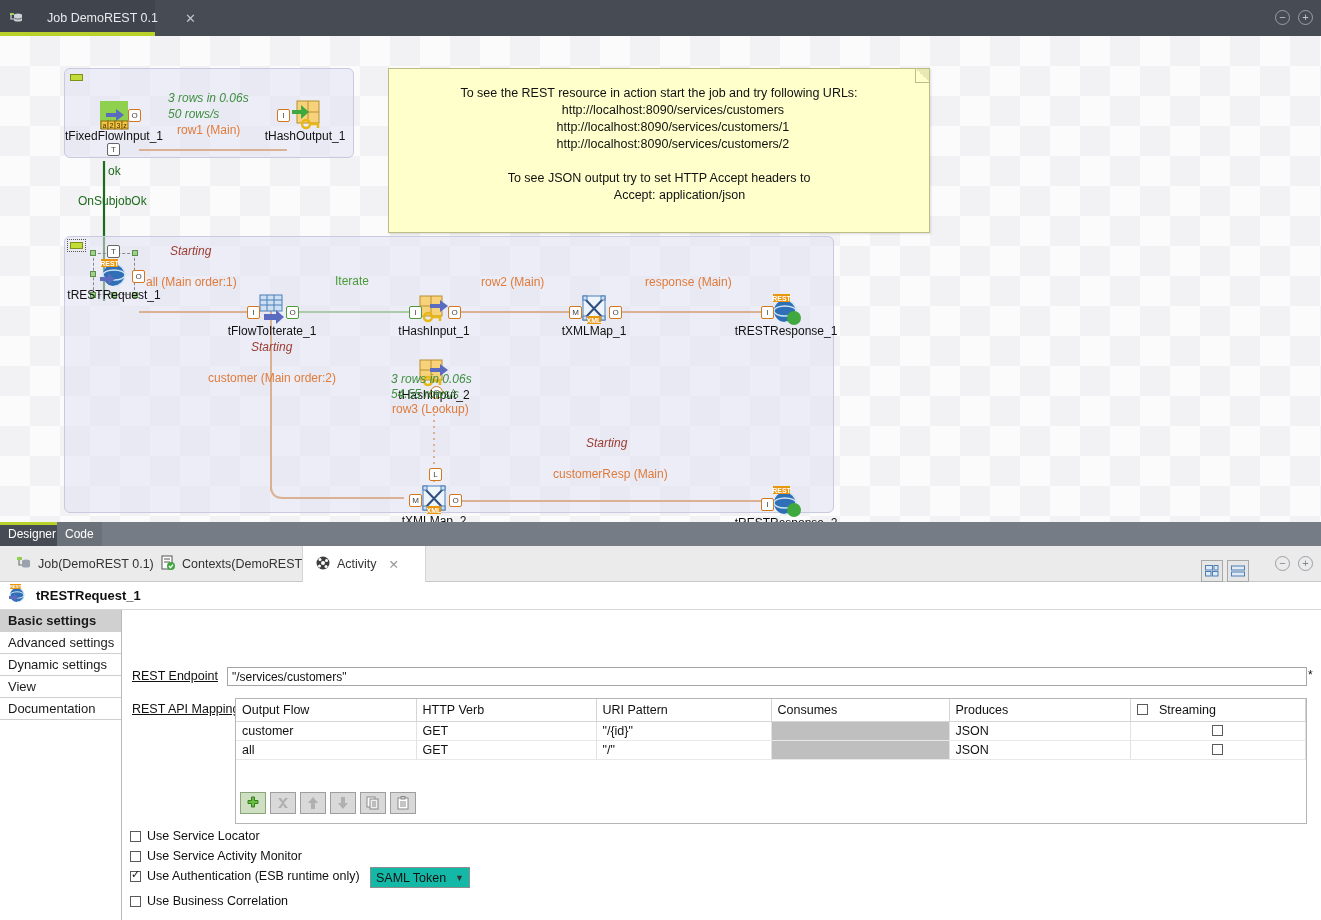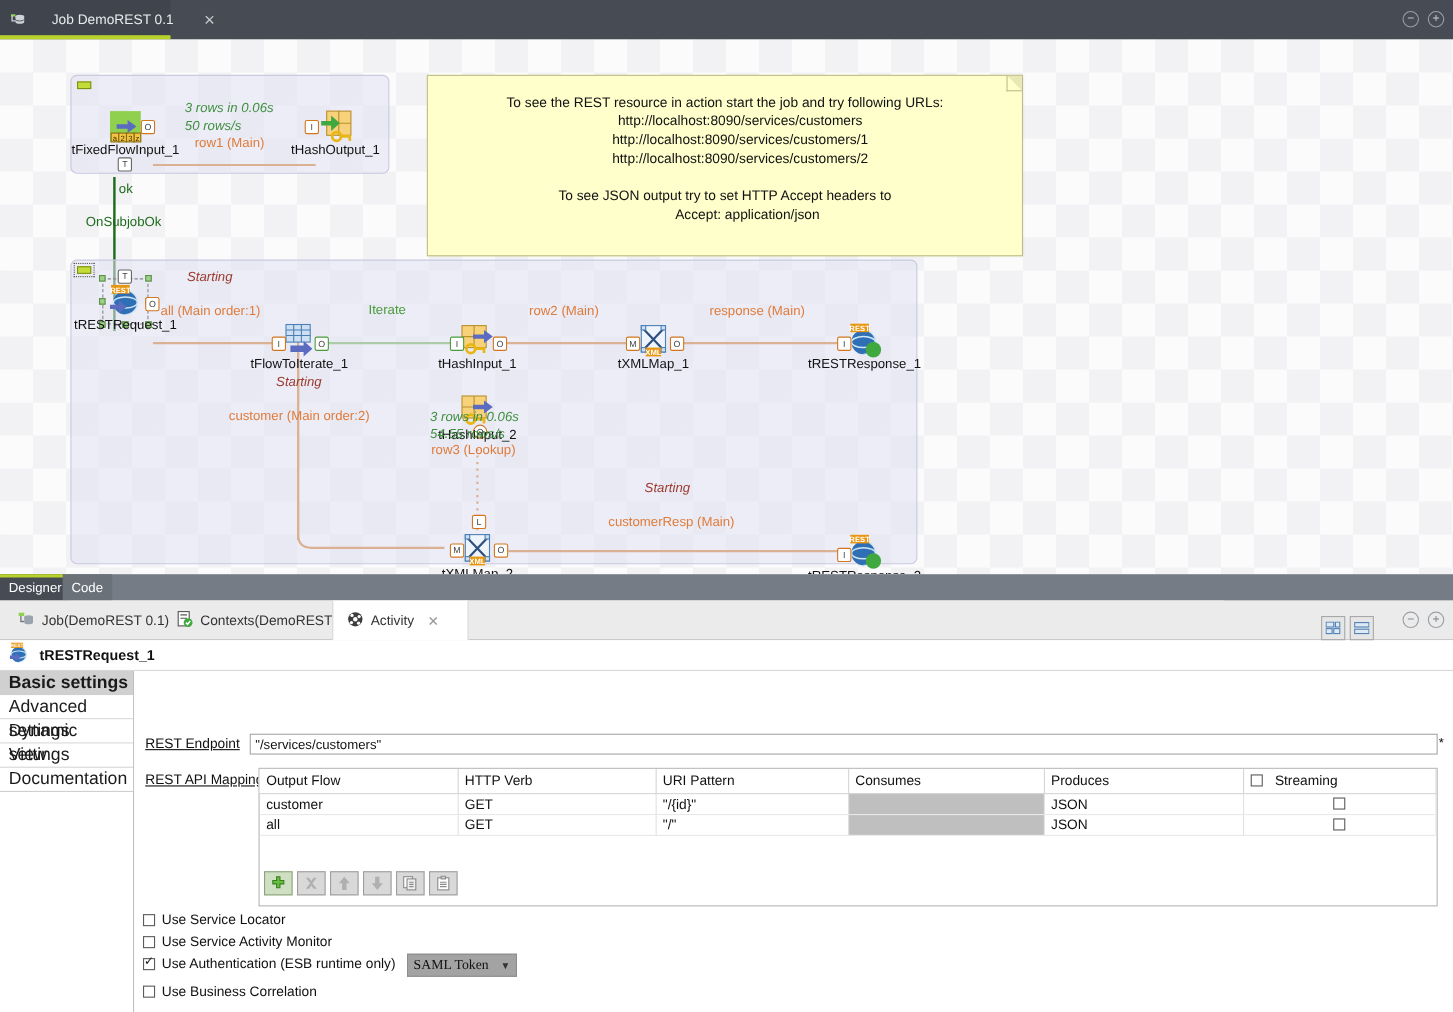--- a/index.html
+++ b/index.html
@@ -165,21 +165,21 @@
     width:22px; height:22px; background:#e6e6e6; border:1px solid #a8a8a8;
     display:flex; align-items:center; justify-content:center;
   }
 
   #settings-list {
     position:absolute; left:0; top:64px; width:122px; height:310px;
     background:#ffffff; border-right:1px solid #b9b9b9;
   }
   .slist-item {
     height:22px; line-height:22px; padding-left:8px;
-    font-size:16px; color:#1a1a1a; border-bottom:1px solid #cfcfcf;
+    font-size:13px; color:#1a1a1a; border-bottom:1px solid #cfcfcf;
     cursor:pointer; background:#ffffff;
   }
   .slist-item.active { background:#d0d0d0; font-weight:bold; }
 
   #form-area {
     position:absolute; left:122px; top:64px; width:1199px; height:310px;
     background:#ffffff;
   }
   .form-label { position:absolute; font-size:12.5px; color:#111;text-decoration:underline; }
 
@@ -223,23 +223,23 @@
   }
   .tbtn.active { background:#cfe0c2; border-color:#8aa57a; }
   .tbtn.dim { background:#d9d9d9; }
 
   .chk-row {
     position:absolute; display:flex; align-items:center; gap:6px;
     font-size:12.5px; color:#111;
   }
   #auth-select {
     position:absolute; left:370px; top:867px; width:100px; height:21px;
-    border:1px solid #8d8d8d; background:#a3a3a3;
+    border:1px solid #8d8d8d; background:#14b8a6;
     display:flex; align-items:center; justify-content:space-between;
-    padding:0 5px; font-size:12.5px; color:#111;font-family:Liberation Serif, serif;
+    padding:0 5px; font-size:12.5px; color:#111;
   }
   .caret { font-size:9px; color:#333; }
 </style>
 </head>
 <body>
 
 <div id="titlebar">
   <div id="job-tab">
     <span class="job-icon">
       <svg width="16" height="16" viewBox="0 0 16 16">

